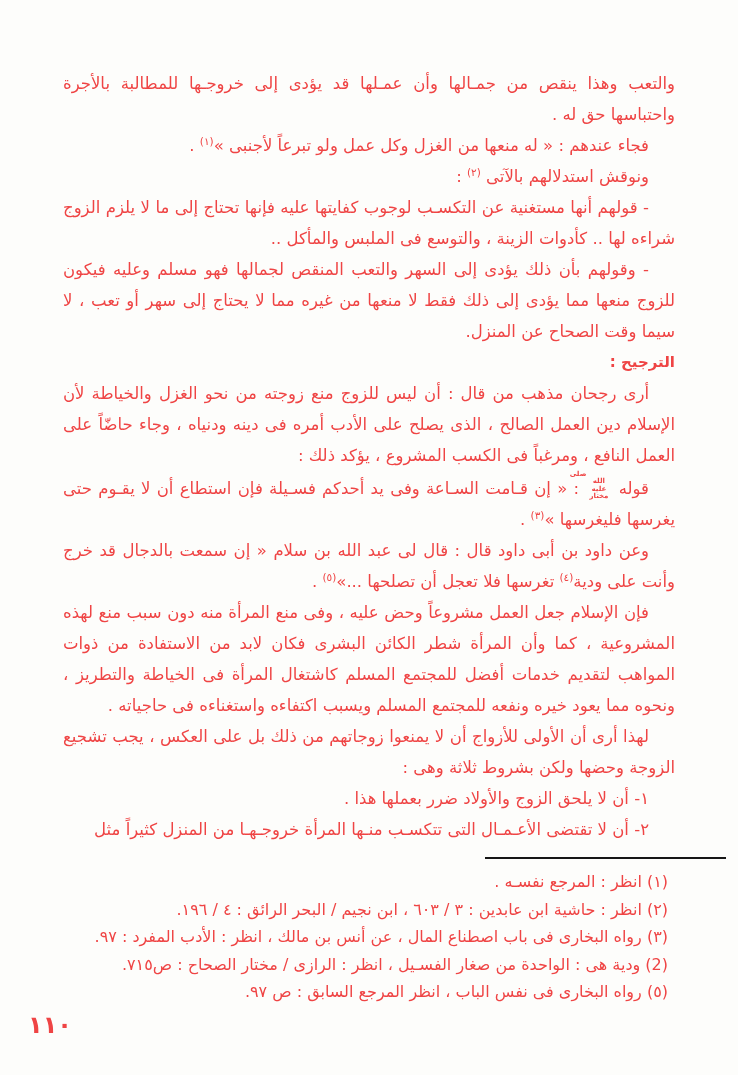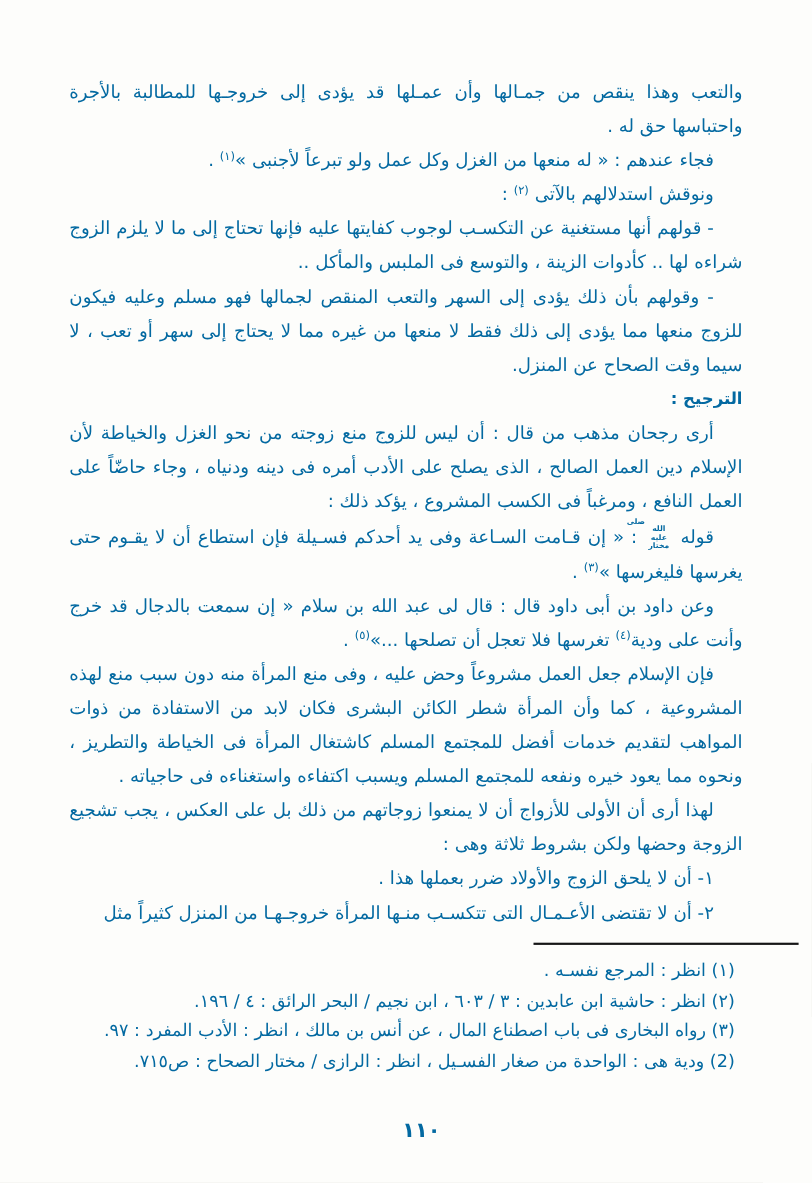--- a/index.html
+++ b/index.html
@@ -5,21 +5,21 @@
   html, body { margin: 0; padding: 0; }
   body {
     width: 738px; height: 1075px;
     background: #e9e9e7;
     font-family: "DejaVu Sans", sans-serif;
   }
   .page {
     position: relative;
     width: 738px; height: 1075px;
     background: #fdfdfb;
-    color: #0369a1;
+    color: #ef4444;
     overflow: hidden;
     box-sizing: border-box;
   }
   .body-text {
     direction: rtl;
     margin: 68px 63px 0 63px;
     width: 612px;
     font-size: 16.5px;
     line-height: 31px;
     text-align: justify;
@@ -56,22 +56,22 @@
     direction: rtl;
     margin: 0 70px 0 63px;
     font-size: 16px;
     line-height: 27.5px;
     text-align: right;
   }
   .footnotes p { margin: 0; padding: 0; }
   .page-number {
     position: absolute;
     bottom: 36px; left: 0; right: 0;
-    text-align: center;
-    font-size: 19px;
+    text-align: left;
+    font-size: 24px;
     font-weight: bold;
     letter-spacing: 2px;
     margin-left: 28px;
   }
 </style>
 </head>
 <body>
 
 <div class="page">
 
@@ -103,17 +103,18 @@
     <p class="indent">٢- أن لا تقتضى الأعـمـال التى تتكسـب منـها المرأة خروجـهـا من المنزل كثيراً مثل</p>
   </main>
 
   <div class="fn-rule"></div>
 
   <section class="footnotes">
     <p>(١) انظر : المرجع نفسـه .</p>
     <p>(٢) انظر : حاشية ابن عابدين : ٣ / ٦٠٣ ، ابن نجيم / البحر الرائق : ٤ / ١٩٦.</p>
     <p>(٣) رواه البخارى فى باب اصطناع المال ، عن أنس بن مالك ، انظر : الأدب المفرد : ٩٧.</p>
     <p>(2) ودية هى : الواحدة من صغار الفسـيل ، انظر : الرازى / مختار الصحاح : ص٧١٥.</p>
+    <p>(٥) رواه البخارى فى نفس الباب ، انظر المرجع السابق : ص ٩٧.</p>
   </section>
 
   <footer class="page-number">١١٠</footer>
 
 </div>
 
 </body></html>

